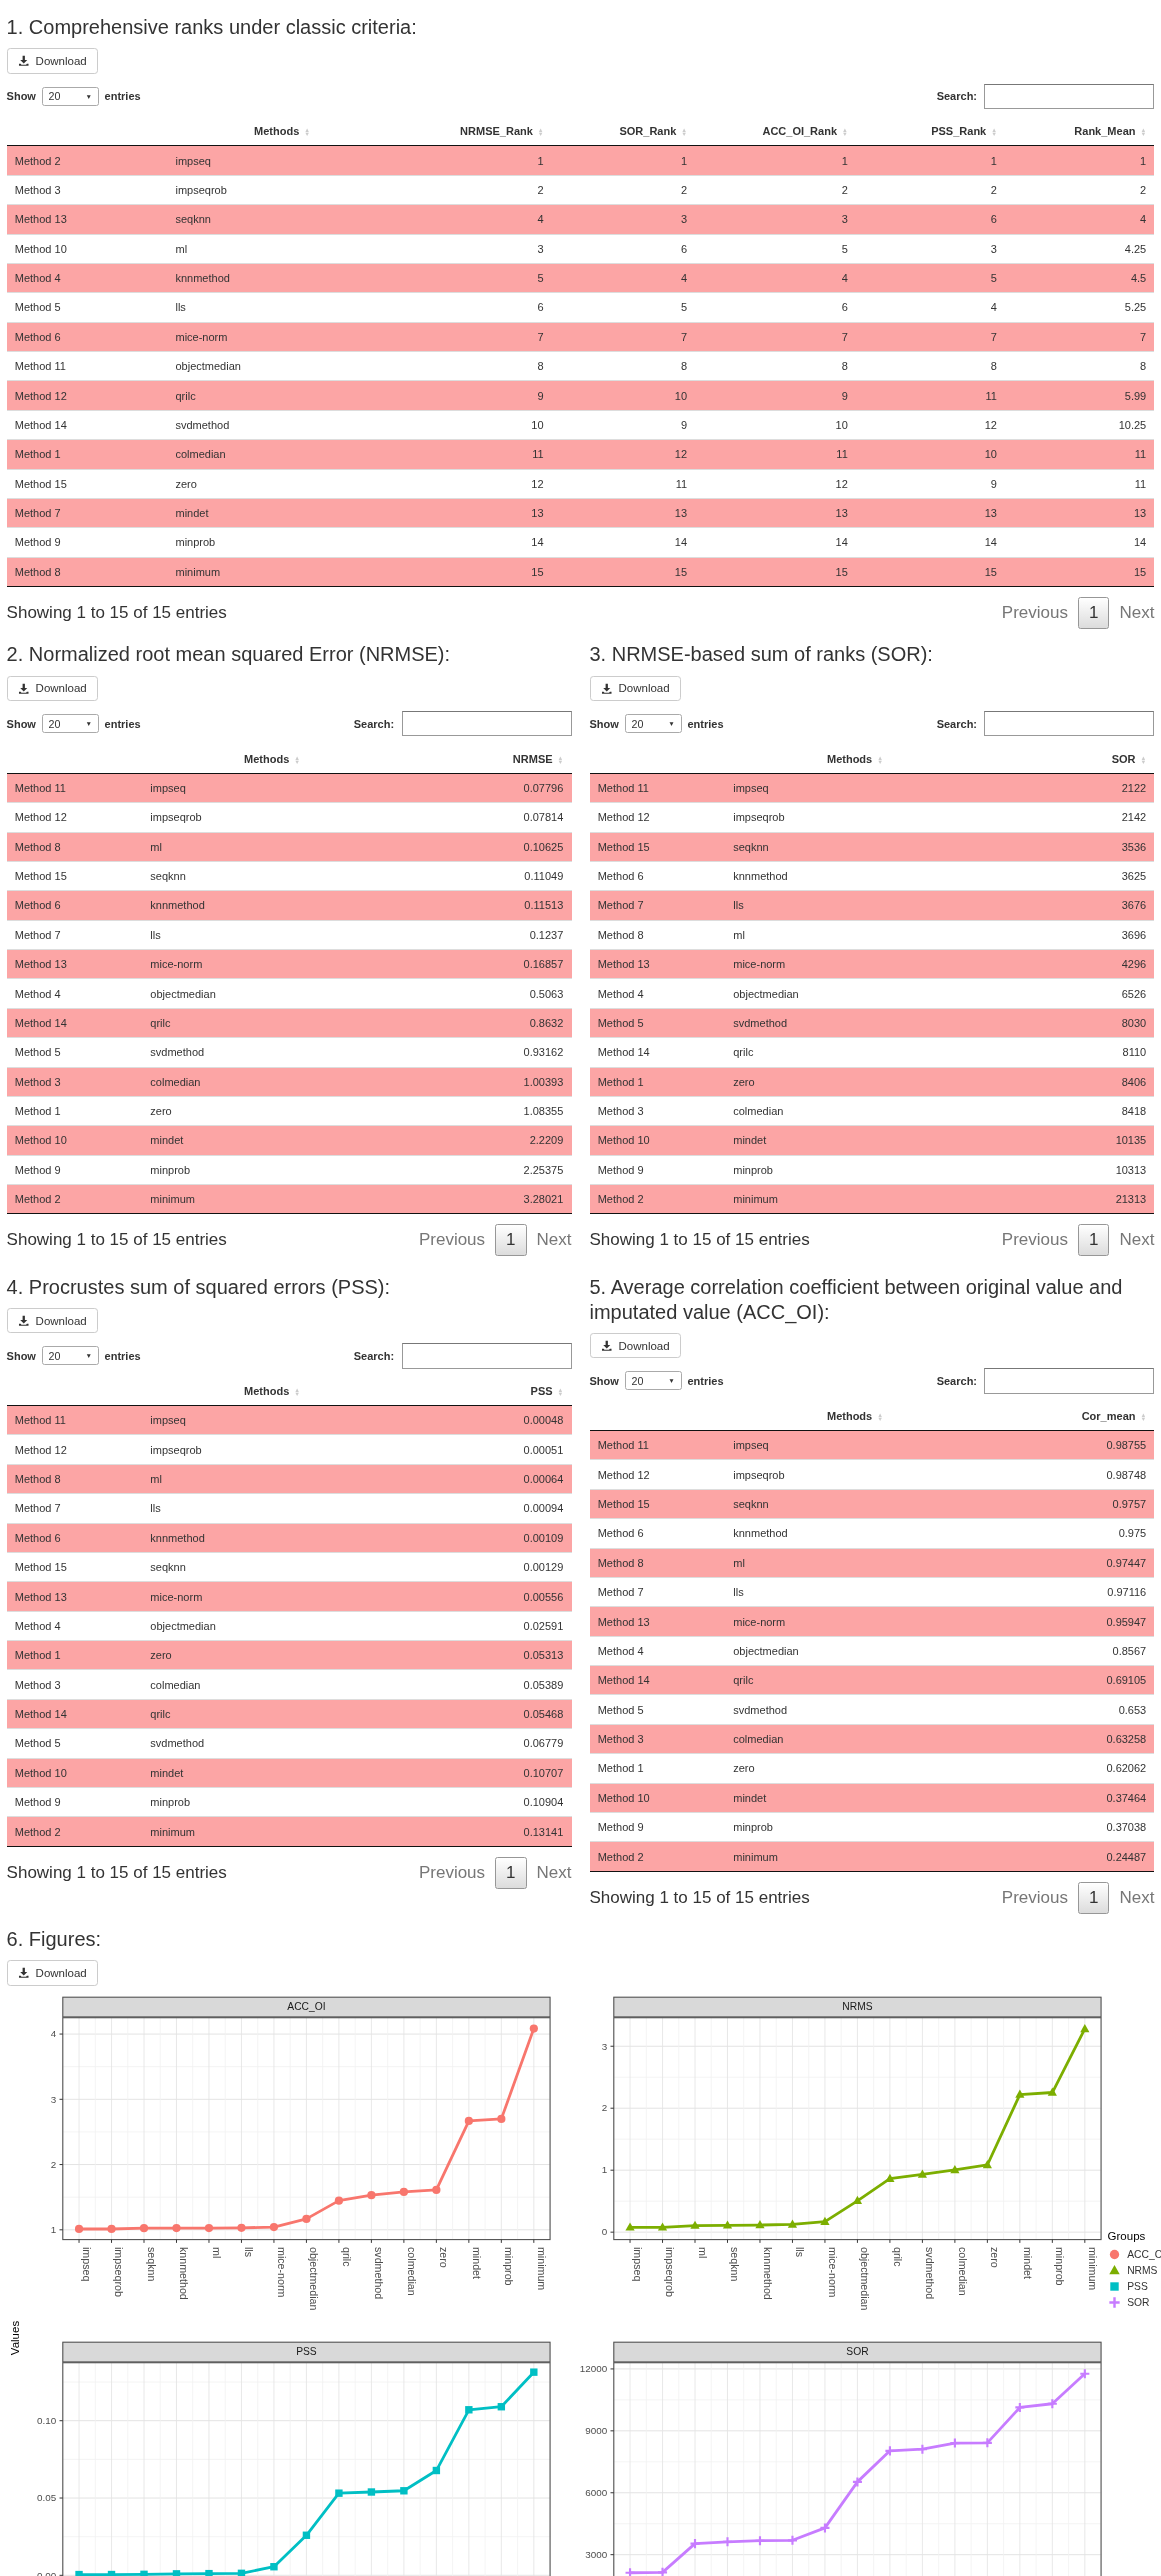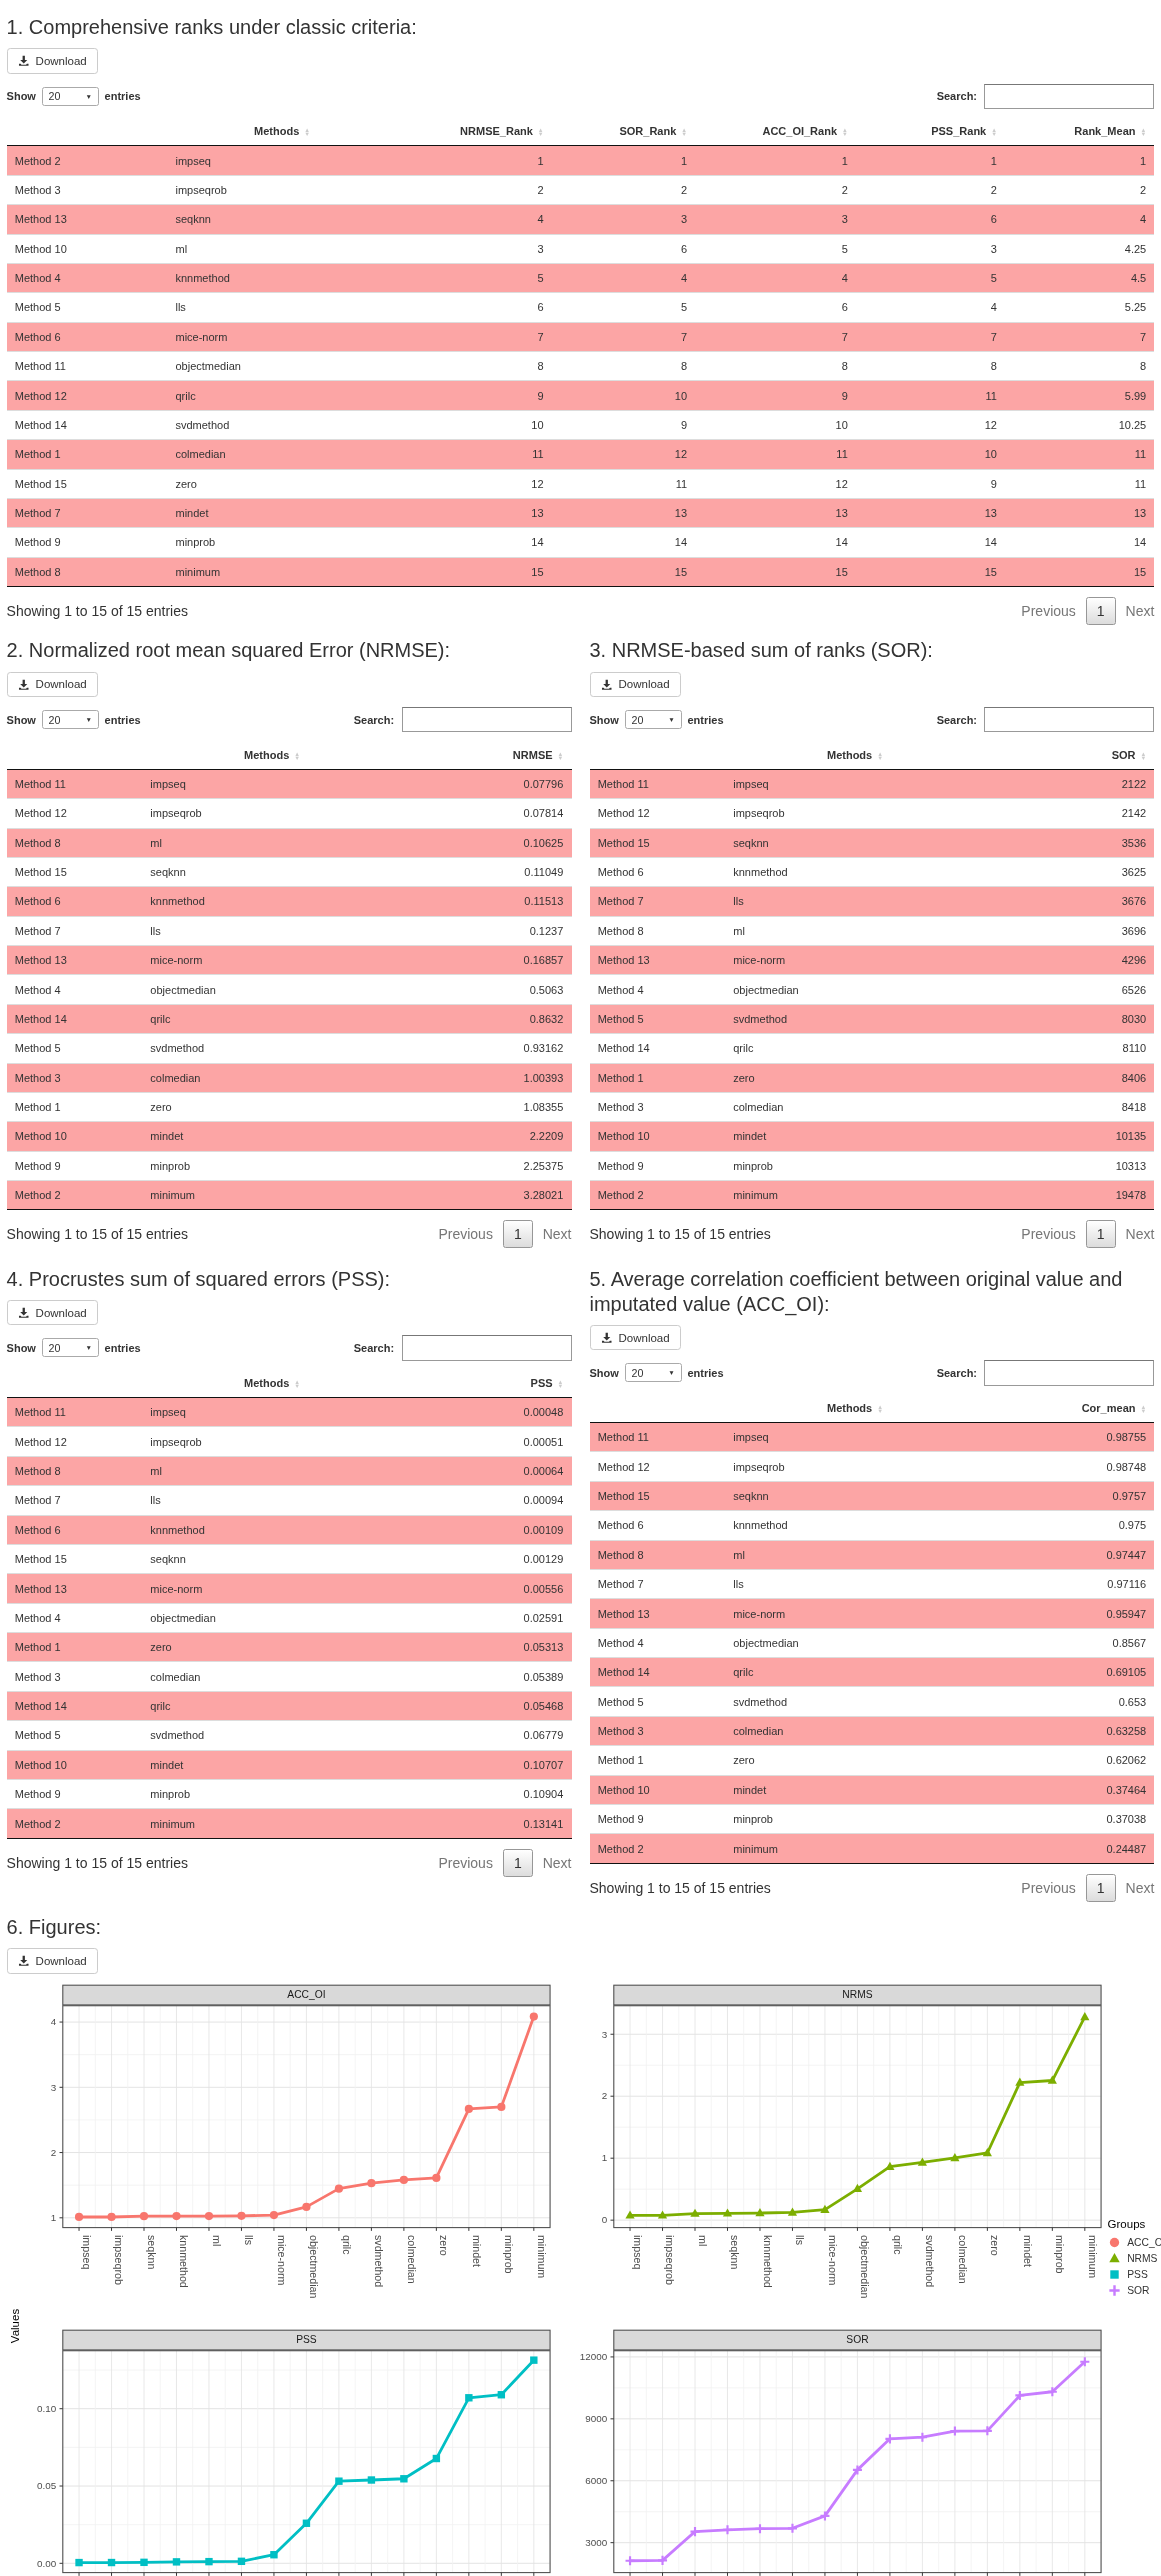--- a/index.html
+++ b/index.html
@@ -20,21 +20,21 @@
     font-size:10.7px;box-sizing:content-box;}
   table.dt{width:100%;border-collapse:collapse;font-size:11px;border-bottom:0.8px solid #111;}
   .dt thead th{font-weight:700;padding:8.2px 8.2px;border-bottom:1.6px solid #111;white-space:nowrap;color:#333;cursor:pointer;}
   .dt tbody td{padding:8.2px 8.2px;border-top:0.8px solid #ddd;}
   .dt tbody tr:first-child td{border-top:none;}
   .dt tbody tr.odd{background:#fca5a5;}
   .ta-l{text-align:left;}.ta-c{text-align:center;}.ta-r{text-align:right;}
   .sort-icon{display:inline-block;margin-left:5px;color:#ccc;font-size:5.8px;line-height:4.1px;
     vertical-align:middle;text-align:center;}
   .sort-icon div{height:4.1px;}
-  .dt-footer{display:flex;justify-content:space-between;align-items:center;margin:10px 0 3.3px;font-size:14px;}
+  .dt-footer{display:flex;justify-content:space-between;align-items:center;margin:10px 0 3.3px;font-size:17px;}
   .pager{display:flex;align-items:center;gap:10px;}
   .pg-ends{color:#777;cursor:default;}
   .pg-current{border:0.8px solid #979797;border-radius:2.5px;background:linear-gradient(#fff,#dcdcdc);
     padding:5px 10px;color:#333;cursor:pointer;}
   .two-col{display:grid;grid-template-columns:1fr 1fr;column-gap:18px;align-items:start;margin-bottom:5px;}
   
   .fig-wrap{display:flex;margin-top:3.3px;position:relative;}
   .fig-ylabel{width:18px;display:flex;align-items:center;justify-content:center;}
   .fig-ylabel span{transform:rotate(-90deg);font-size:11.5px;color:#000;white-space:nowrap;}
   .fig-grid{display:grid;grid-template-columns:530px 530px;gap:6.6px 21.4px;}
@@ -473,21 +473,21 @@
               <td class="ta-r">10135</td>
             </tr>
             <tr>
               <td class="ta-l">Method 9</td>
               <td class="ta-l">minprob</td>
               <td class="ta-r">10313</td>
             </tr>
             <tr class="odd">
               <td class="ta-l">Method 2</td>
               <td class="ta-l">minimum</td>
-              <td class="ta-r">19478</td>
+              <td class="ta-r">21313</td>
             </tr>
           </tbody>
         </table>
       <div class="dt-footer">
         <span>Showing 1 to 15 of 15 entries</span>
         <span class="pager">
           <span class="pg-ends">Previous</span>
           <span class="pg-current">1</span>
           <span class="pg-ends">Next</span>
         </span>

